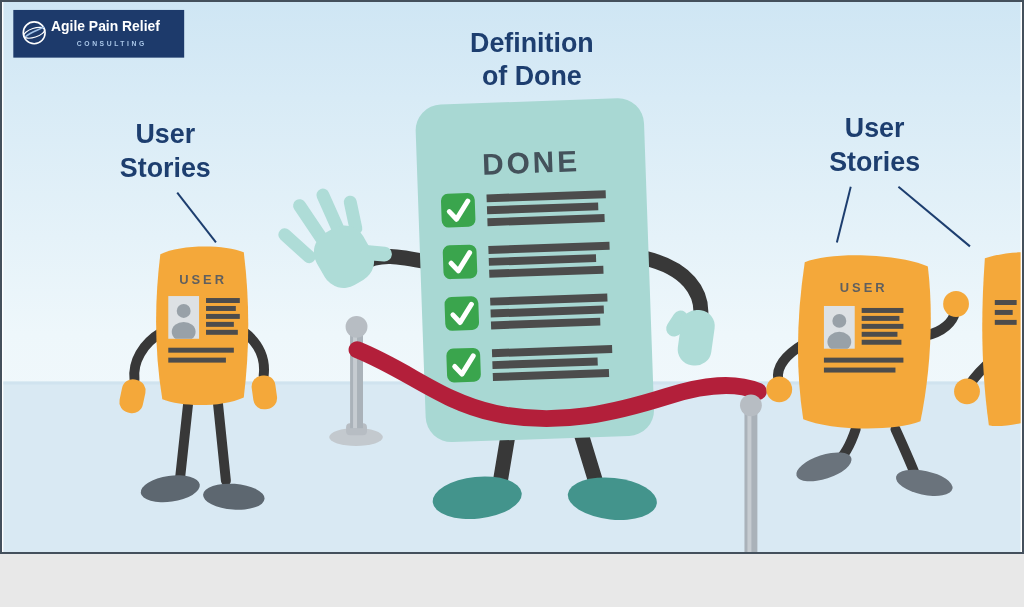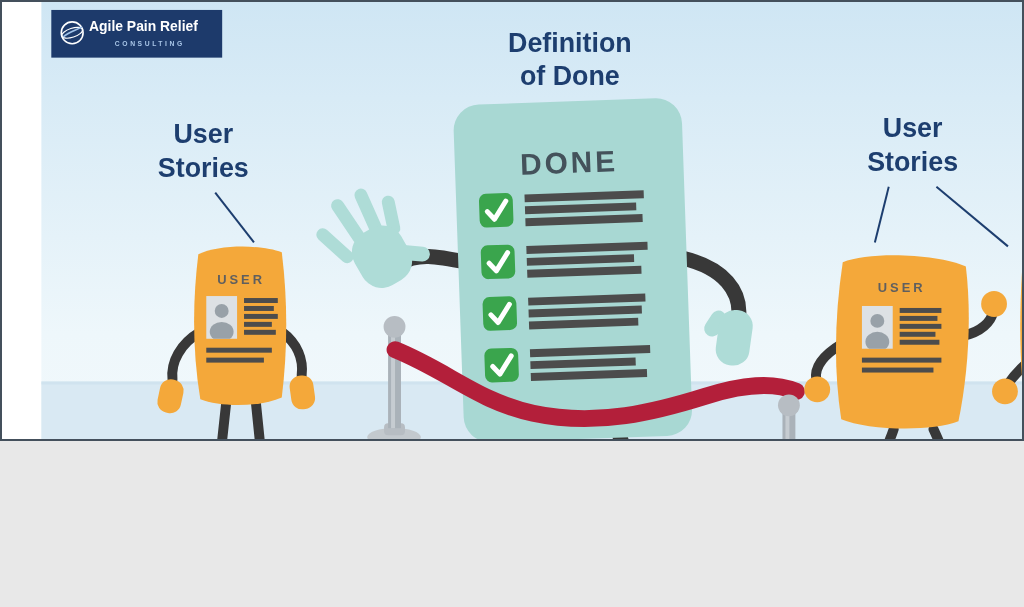--- a/index.html
+++ b/index.html
@@ -1,18 +1,18 @@
 <!DOCTYPE html>
 <html><head>
 <meta charset="utf-8">
 <style>
   html,body { margin:0; padding:0; background:#e8e8e8; }
   .canvas {
-    position:relative; width:1024px; height:441px; margin:0 auto;
-    border:2px solid #44505c; box-sizing:border-box; overflow:hidden; background:#fff;padding-left:38px;
+    position:relative; width:1024px; height:554px; margin:0 auto;
+    border:2px solid #44505c; box-sizing:border-box; overflow:hidden; background:#fff;
   }
   svg { display:block; }
   text { font-family:"Liberation Sans", sans-serif; }
   .h-navy   { font-weight:bold; fill:#1d3e6f; font-size:27px; text-anchor:middle; }
   .done-h   { font-weight:bold; fill:#44525b; font-size:30px; letter-spacing:3px; text-anchor:middle; }
   .user-l   { font-weight:bold; fill:#5f5f5f; font-size:13px; letter-spacing:3px; text-anchor:middle; }
   .brand    { font-weight:bold; fill:#ffffff; font-size:14px; }
   .tagline  { fill:#a9c6e8; font-size:6.8px; letter-spacing:2.6px; font-weight:bold; }
   .arm      { stroke:#383838; stroke-width:15; fill:none; stroke-linecap:round; }
   .limb-thin{ stroke:#383838; stroke-width:10; fill:none; stroke-linecap:round; }

